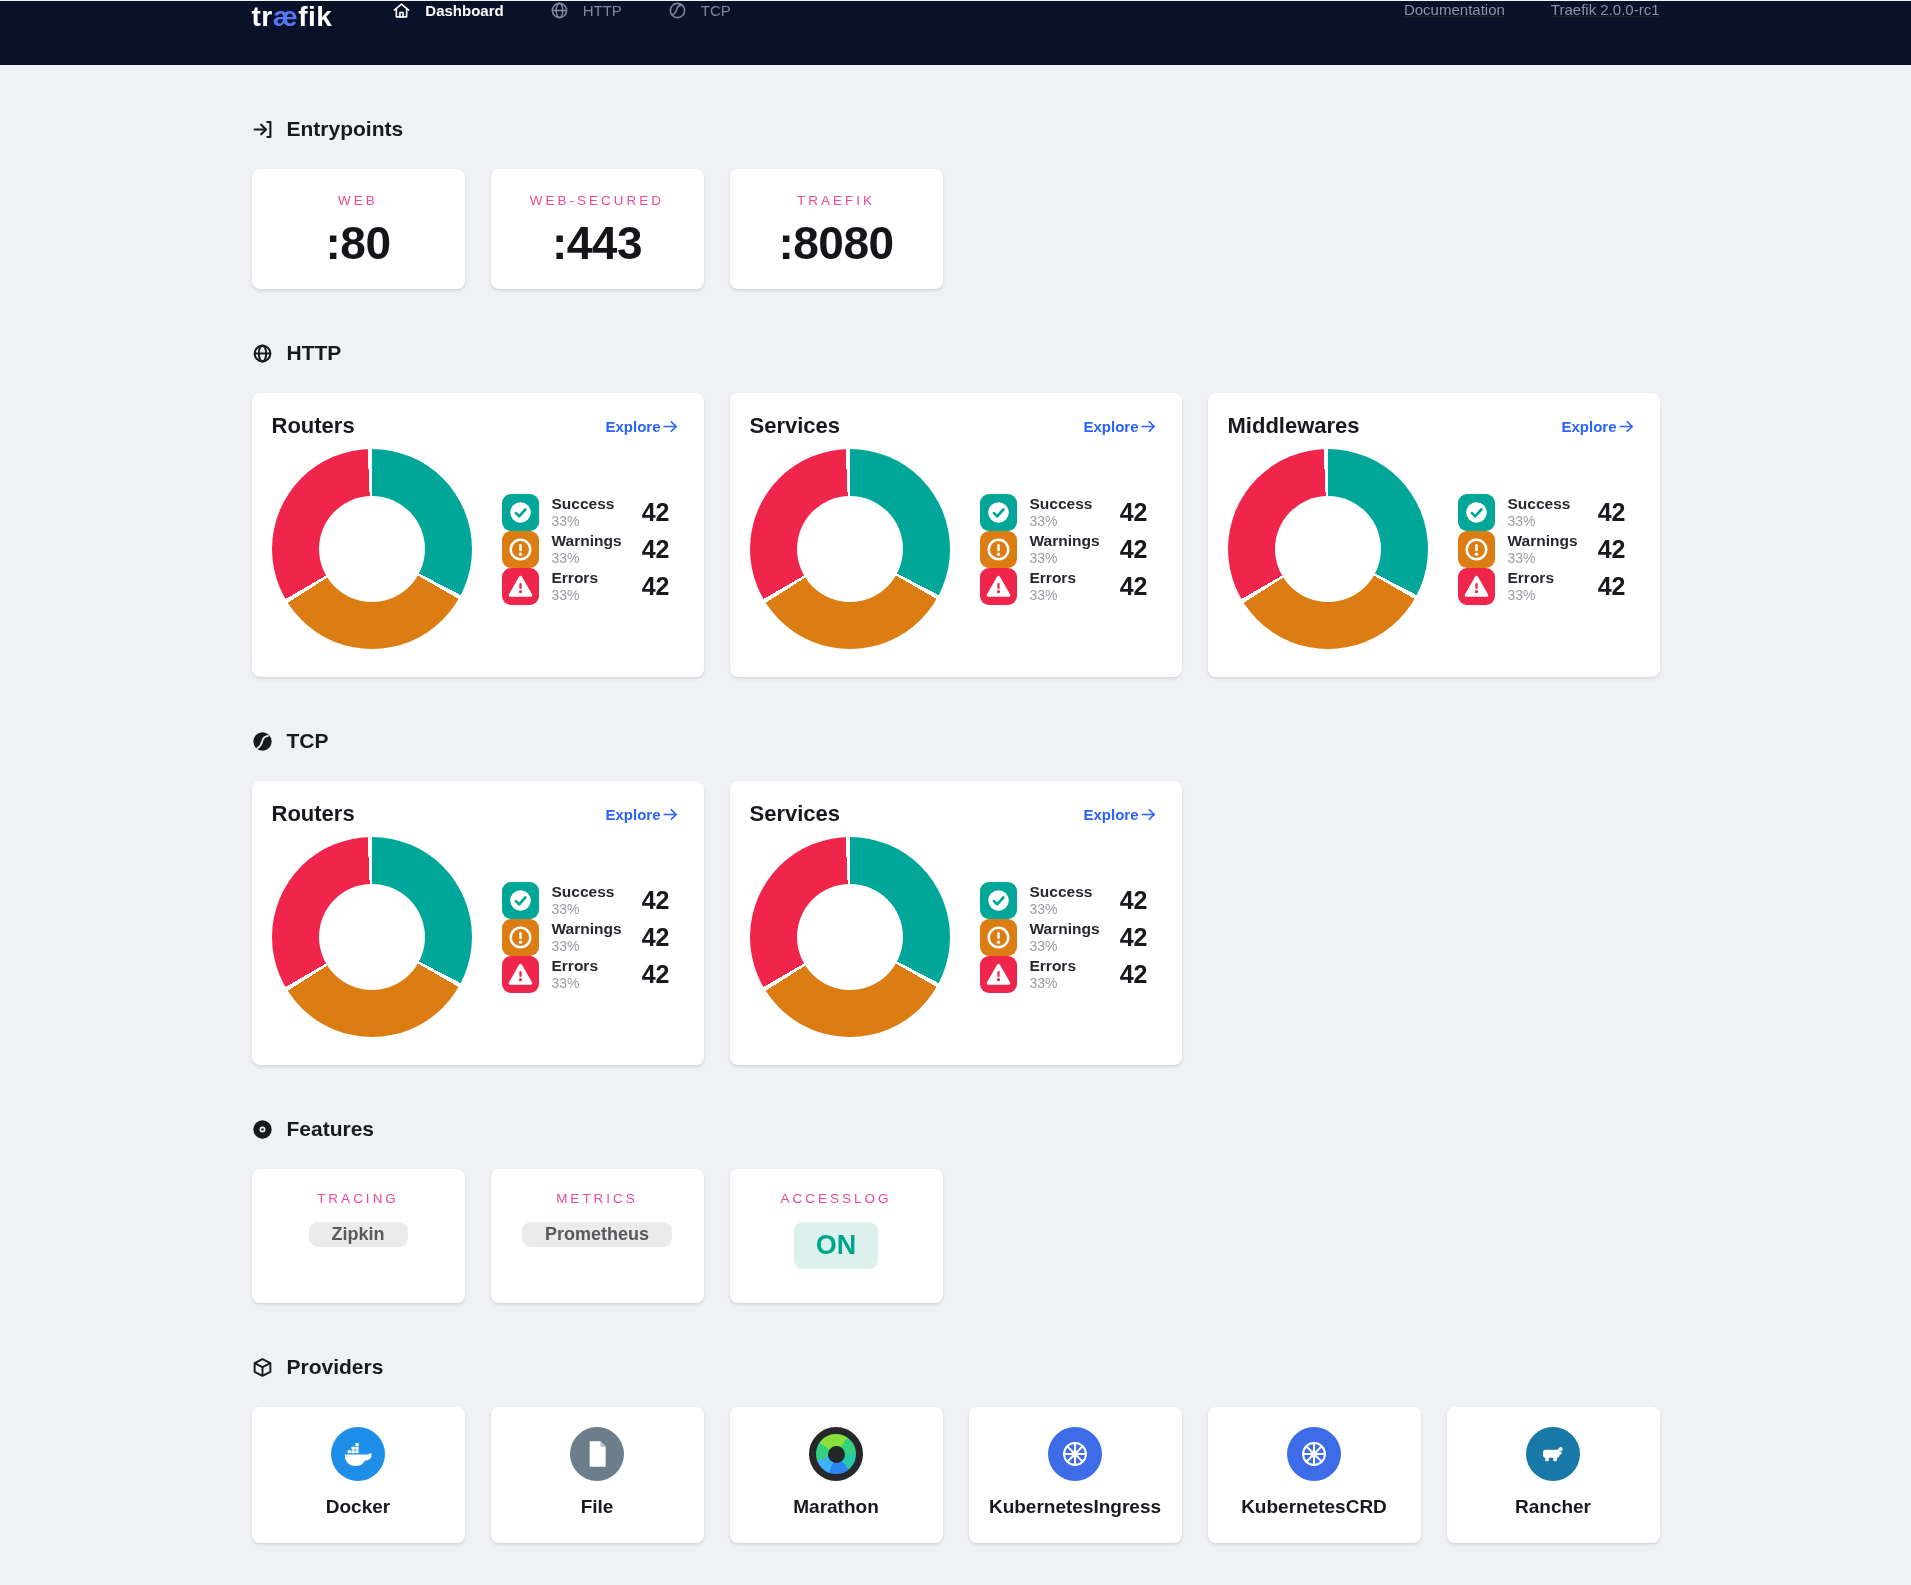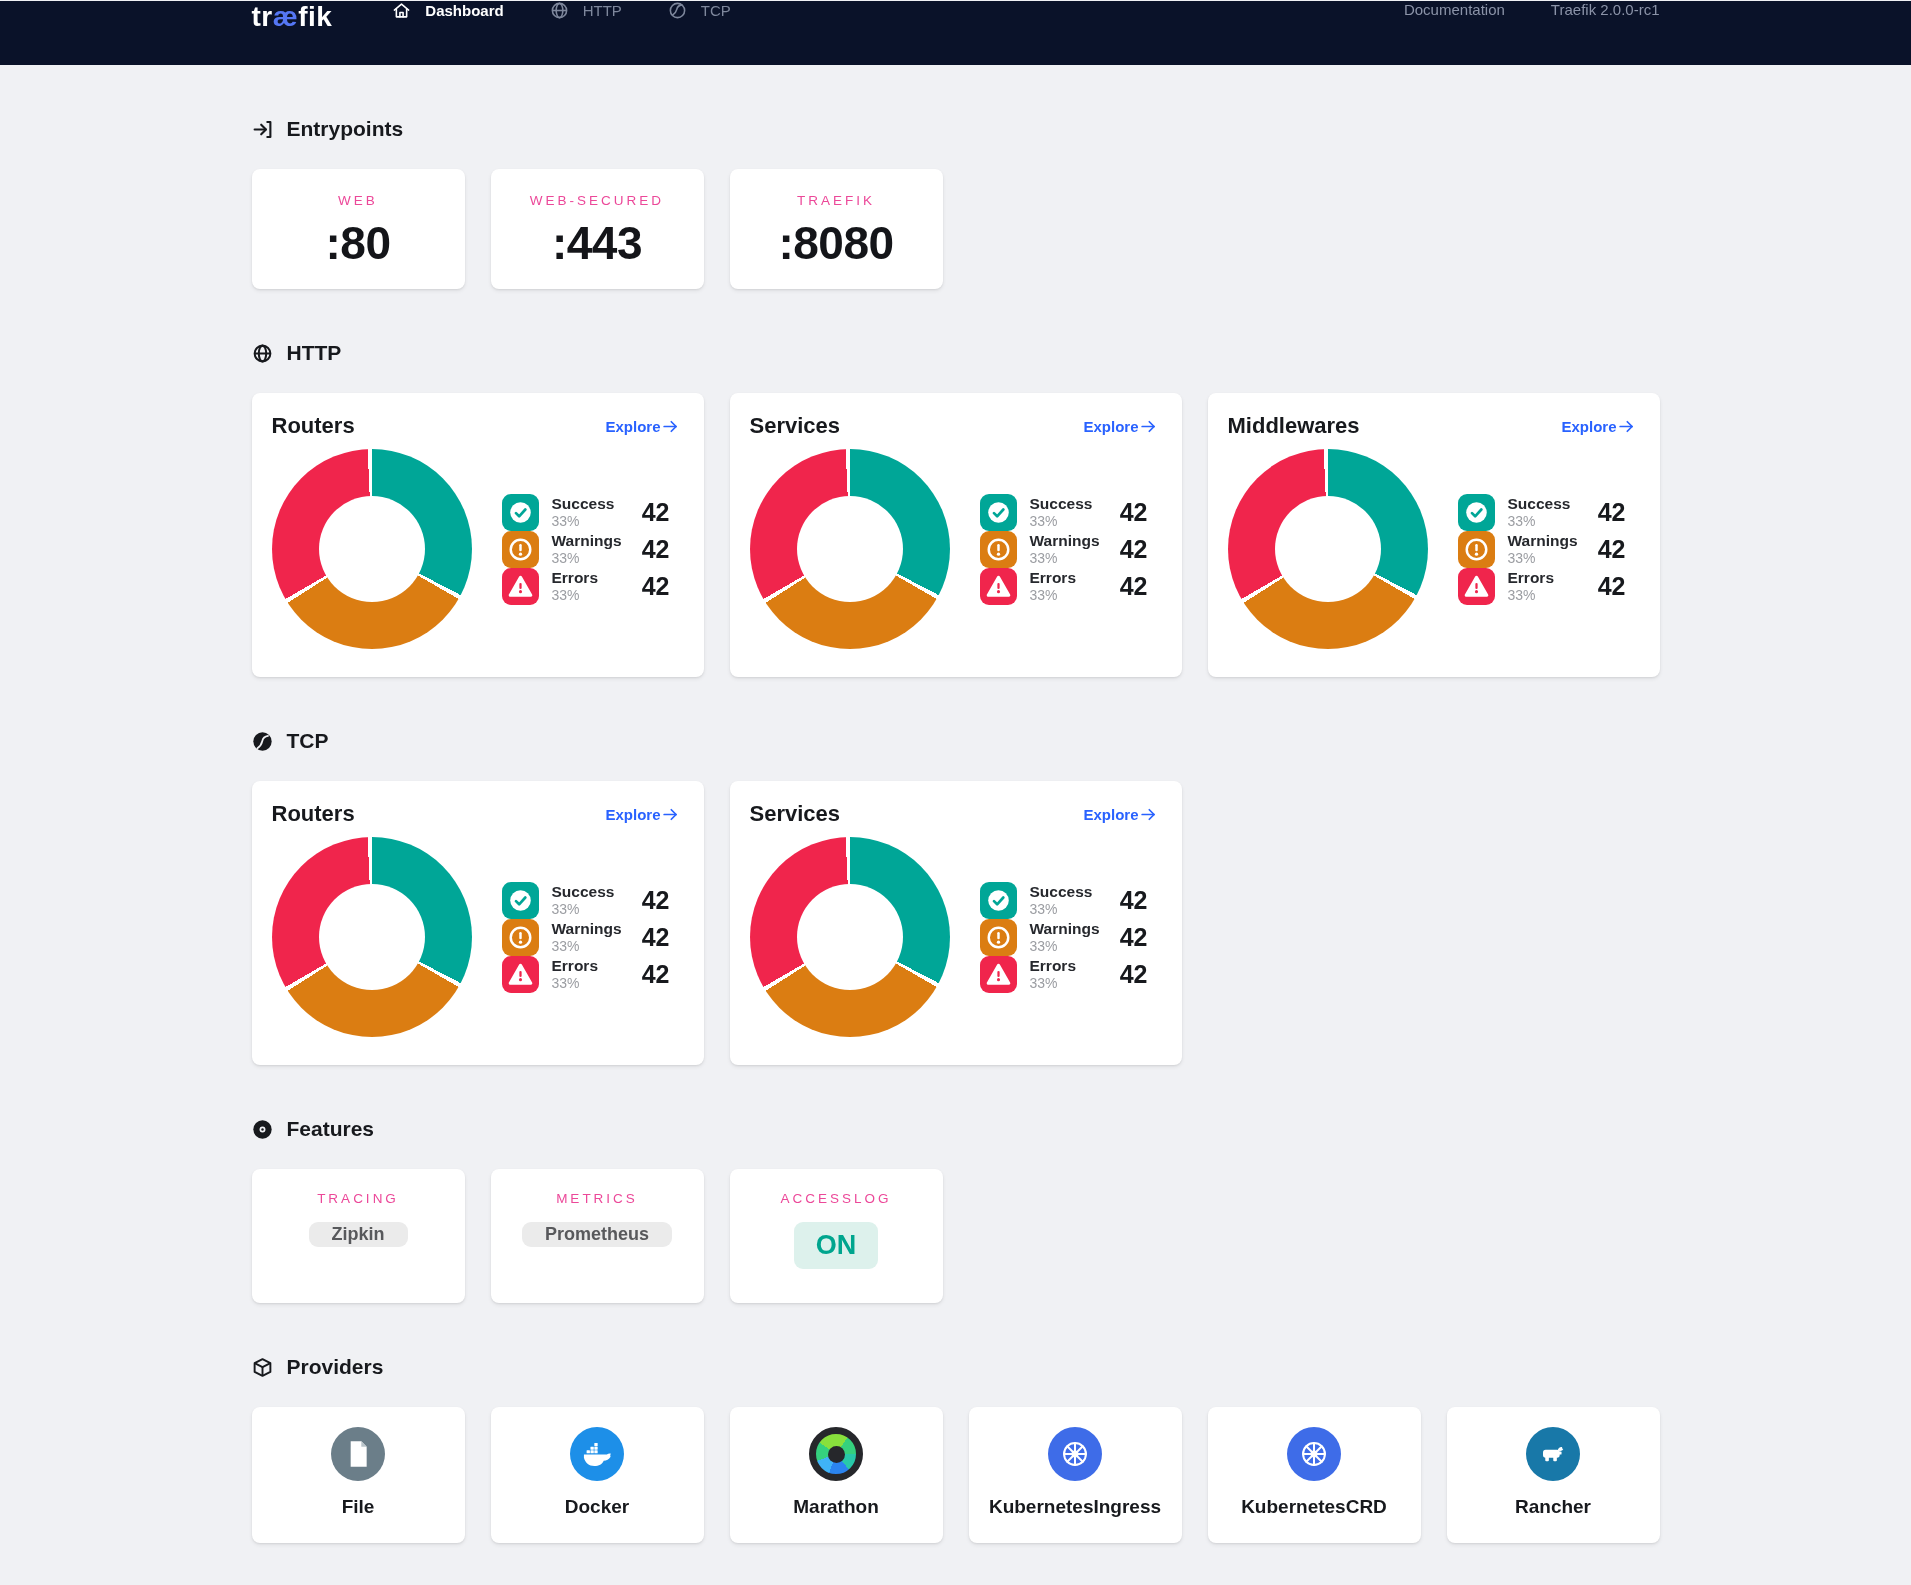--- a/index.html
+++ b/index.html
@@ -7,21 +7,21 @@
   body { font-family:"Liberation Sans", sans-serif; background:#f0f1f4; color:#1c1e23; }
 
   
   .navbar { height:64px; background:#0a1229; }
   .nav-inner { width:1408px; margin:1px auto; height:100%; display:flex; align-items:flex-start; }
   .logo { font-size:28px; font-weight:bold; color:#ffffff; letter-spacing:.5px; margin-right:60px; cursor:pointer; }
   .logo .ae { color:#5577f5; }
   .nav-item { display:flex; align-items:center; gap:14px; margin-right:46px; font-size:15px; cursor:pointer; color:#7e879c; }
   .nav-item.active { color:#ffffff; font-weight:bold; }
   .nav-item svg { width:19px; height:19px; }
-  .nav-right { margin-left:auto; display:flex; align-items:center; gap:46px; }
+  .nav-right { margin-left:auto; display:flex; align-items:center; gap:46px;text-decoration:underline; }
   .nav-right span { color:#8b93a8; font-size:15px; cursor:pointer; }
 
   
   .container { width:1408px; margin:0 auto; }
   .section-header { display:flex; align-items:center; gap:14px; margin:52px 0 28px 0; }
   .section-header svg { width:21px; height:21px; color:#17191d; }
   .section-header h2 { font-size:21px; font-weight:bold; color:#17191d; }
   .grid { display:grid; grid-template-columns:repeat(6,1fr); gap:26px; }
   .card { background:#ffffff; border-radius:8px; box-shadow:0 2px 4px rgba(0,0,0,.07), 0 1px 2px rgba(0,0,0,.07); }
 
@@ -473,45 +473,45 @@
     <svg viewBox="0 0 24 24" fill="none" stroke="currentColor" stroke-width="2.2" stroke-linejoin="round">
         <path d="M12 2.5 21 7v10l-9 4.5L3 17V7z"></path>
         <path d="M3 7l9 4.5L21 7"></path>
         <path d="M12 11.5v10"></path>
       </svg>
     <h2>Providers</h2>
   </div>
   <div class="grid">
 
     <div class="card provider-card">
-      <div class="picon file">
-        <svg viewBox="0 0 24 24">
-            <path fill="#fff" d="M6.5 2.5h8l4 4v15h-12z"></path>
-            <path fill="#b9c4ca" d="M14.5 2.5l4 4h-4z"></path>
-          </svg>
-      </div>
-      <div class="provider-label">File</div>
-    </div>
-
-    <div class="card provider-card">
       <div class="picon docker">
         <svg viewBox="0 0 24 24" fill="#fff">
             <rect x="4.2" y="9.2" width="2.5" height="2.3" rx="0.3"></rect>
             <rect x="7.1" y="9.2" width="2.5" height="2.3" rx="0.3"></rect>
             <rect x="10" y="9.2" width="2.5" height="2.3" rx="0.3"></rect>
             <rect x="7.1" y="6.5" width="2.5" height="2.3" rx="0.3"></rect>
             <rect x="10" y="6.5" width="2.5" height="2.3" rx="0.3"></rect>
             <rect x="10" y="3.8" width="2.5" height="2.3" rx="0.3"></rect>
             <path d="M2.2 12.4h17.2c.9-.6 1.9-.9 3-.6-.5.8-.6 1.5-.2 2.2-1.3 2-2.9 3-5.2 3-1 2.5-3.6 4-7 4-4.1 0-6.9-2.6-7.8-6.2z"></path>
           </svg>
       </div>
       <div class="provider-label">Docker</div>
     </div>
 
     <div class="card provider-card">
+      <div class="picon file">
+        <svg viewBox="0 0 24 24">
+            <path fill="#fff" d="M6.5 2.5h8l4 4v15h-12z"></path>
+            <path fill="#b9c4ca" d="M14.5 2.5l4 4h-4z"></path>
+          </svg>
+      </div>
+      <div class="provider-label">File</div>
+    </div>
+
+    <div class="card provider-card">
       <div class="picon marathon"></div>
       <div class="provider-label">Marathon</div>
     </div>
 
     <div class="card provider-card">
       <div class="picon k8s">
         <svg viewBox="0 0 24 24" fill="none" stroke="#fff" stroke-width="1.5" stroke-linecap="round">
             <circle cx="12" cy="12" r="8.2"></circle>
             <path d="M12 3.8v16.4M3.8 12h16.4M6.2 6.2l11.6 11.6M17.8 6.2 6.2 17.8"></path>
             <circle cx="12" cy="12" r="2.6" fill="#fff" stroke="none"></circle>

